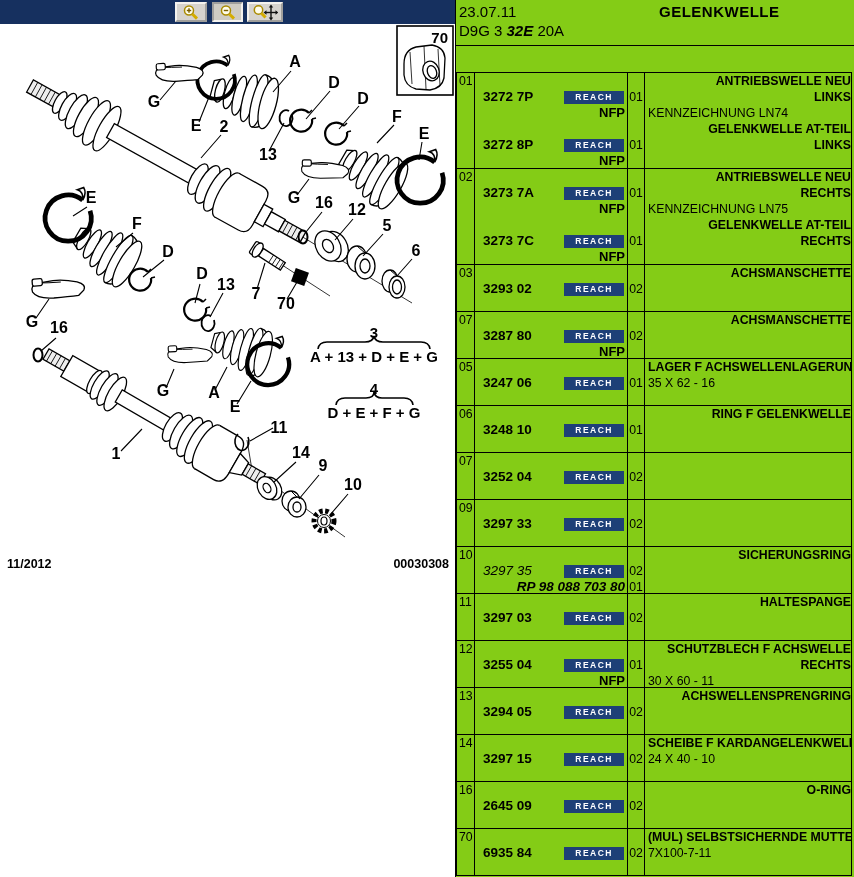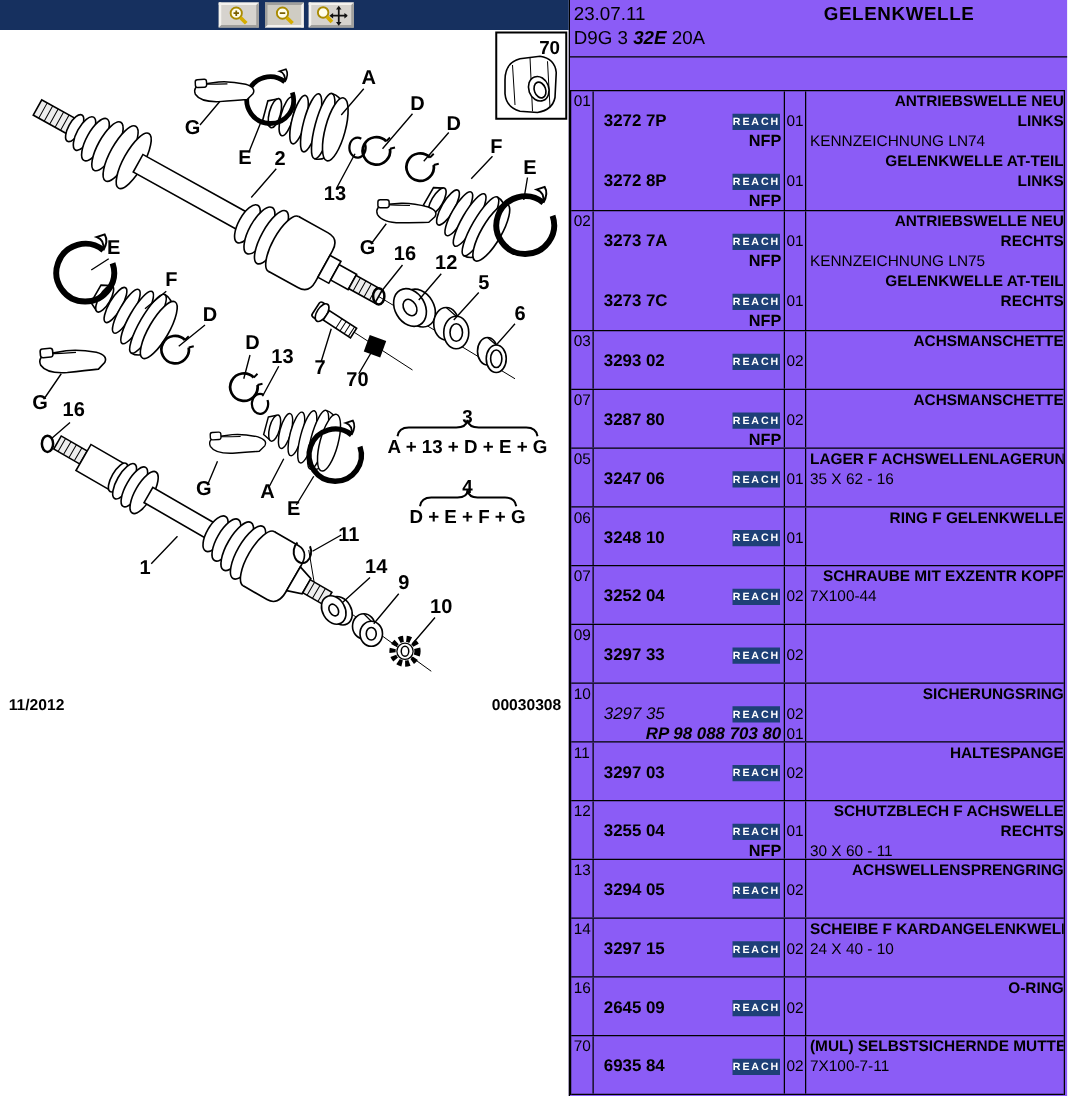--- a/index.html
+++ b/index.html
@@ -10,41 +10,41 @@
   .tbtn{position:absolute;top:2px;height:20px;background:#d6d3ce;border:2px outset #f4f2ee;
         display:flex;align-items:center;justify-content:center;padding:0;cursor:pointer;}
   .tbtn.pressed{border-style:inset;background:#cfccc3;}
   #diagram{position:absolute;left:0;top:0;z-index:1;}
   .dlabel{font:bold 16px "Liberation Sans",sans-serif;text-anchor:middle;}
   .knum,.kform{font:bold 15px "Liberation Sans",sans-serif;text-anchor:middle;}
   .foot{font:bold 12.5px "Liberation Sans",sans-serif;}
   .inset-num{font:bold 15px "Liberation Sans",sans-serif;}
   
   .right-pane{position:absolute;left:455px;top:0;width:399px;height:877px;
-              border-left:1px solid #000;box-sizing:border-box;background:#8b5cf6;}
+              border-left:1px solid #000;box-sizing:border-box;background:#84cc16;}
   .rp-header{position:absolute;left:0;top:0;width:100%;height:46px;border-bottom:1px solid #000;box-sizing:border-box;}
   .h-date{position:absolute;left:3px;top:3px;font-size:15px;}
   .h-title{position:absolute;left:203px;top:3px;font-size:15px;font-weight:bold;letter-spacing:.5px;}
   .h-code{position:absolute;left:3px;top:22px;font-size:15px;}
   .h-code .cb{font-weight:bold;font-style:italic;}
   .ptable{position:absolute;left:0;top:72px;width:396px;border:1px solid #000;border-bottom:none;box-sizing:border-box;}
   .trow{display:flex;height:47px;border-bottom:1px solid #000;box-sizing:border-box;overflow:hidden;}
   .trow.tall{height:96px;}
   .cell{box-sizing:border-box;overflow:hidden;}
   .ref{width:18px;border-right:1px solid #000;font-size:12.3px;padding:1px 0 0 2px;}
   .part{width:153px;border-right:1px solid #000;}
   .qty{width:17px;border-right:1px solid #000;text-align:center;}
   .desc{flex:1;padding-left:3px;}
   .ent{height:48px;}
   .ln{height:16px;line-height:16px;font-size:12.3px;white-space:nowrap;}
   .pline{display:flex;justify-content:space-between;align-items:center;padding:0 3px 0 8px;}
   .pnum{font-weight:bold;font-size:13.5px;}
   .pnum.it{font-weight:normal;font-style:italic;}
   .reach{background:#1e4077;color:#fff;font-size:8.5px;font-weight:bold;letter-spacing:1.5px;
-         padding:1px 0;line-height:11px;display:inline-block;}
+         padding:1px 11px;line-height:11px;display:inline-block;}
   .l3{text-align:right;padding-right:2px;}
   .nfp{font-weight:bold;font-size:13px;}
   .rp{font-weight:bold;font-style:italic;font-size:13.5px;}
   .qv{font-size:12.3px;}
   .dt{font-size:12.3px;}
   .bd{font-weight:bold;text-align:right;}
 </style>
 </head>
 <body>
 
@@ -508,26 +508,20 @@
               <div class="ln l3"></div>
             </div>
           </div>
           <div class="cell qty">
             <div class="ent">
               <div class="ln"></div>
               <div class="ln qv">02</div>
               <div class="ln qv"></div>
             </div>
           </div>
-          <div class="cell desc">
-            <div class="ent">
-              <div class="ln dt bd">SCHRAUBE MIT EXZENTR KOPF</div>
-              <div class="ln dt">7X100-44</div>
-            </div>
-          </div>
         </div>
         <div class="trow">
           <div class="cell ref">09</div>
           <div class="cell part">
             <div class="ent">
               <div class="ln"></div>
               <div class="ln pline">
                 <span class="pnum">3297 33</span>
                 <span class="reach">REACH</span>
               </div>

